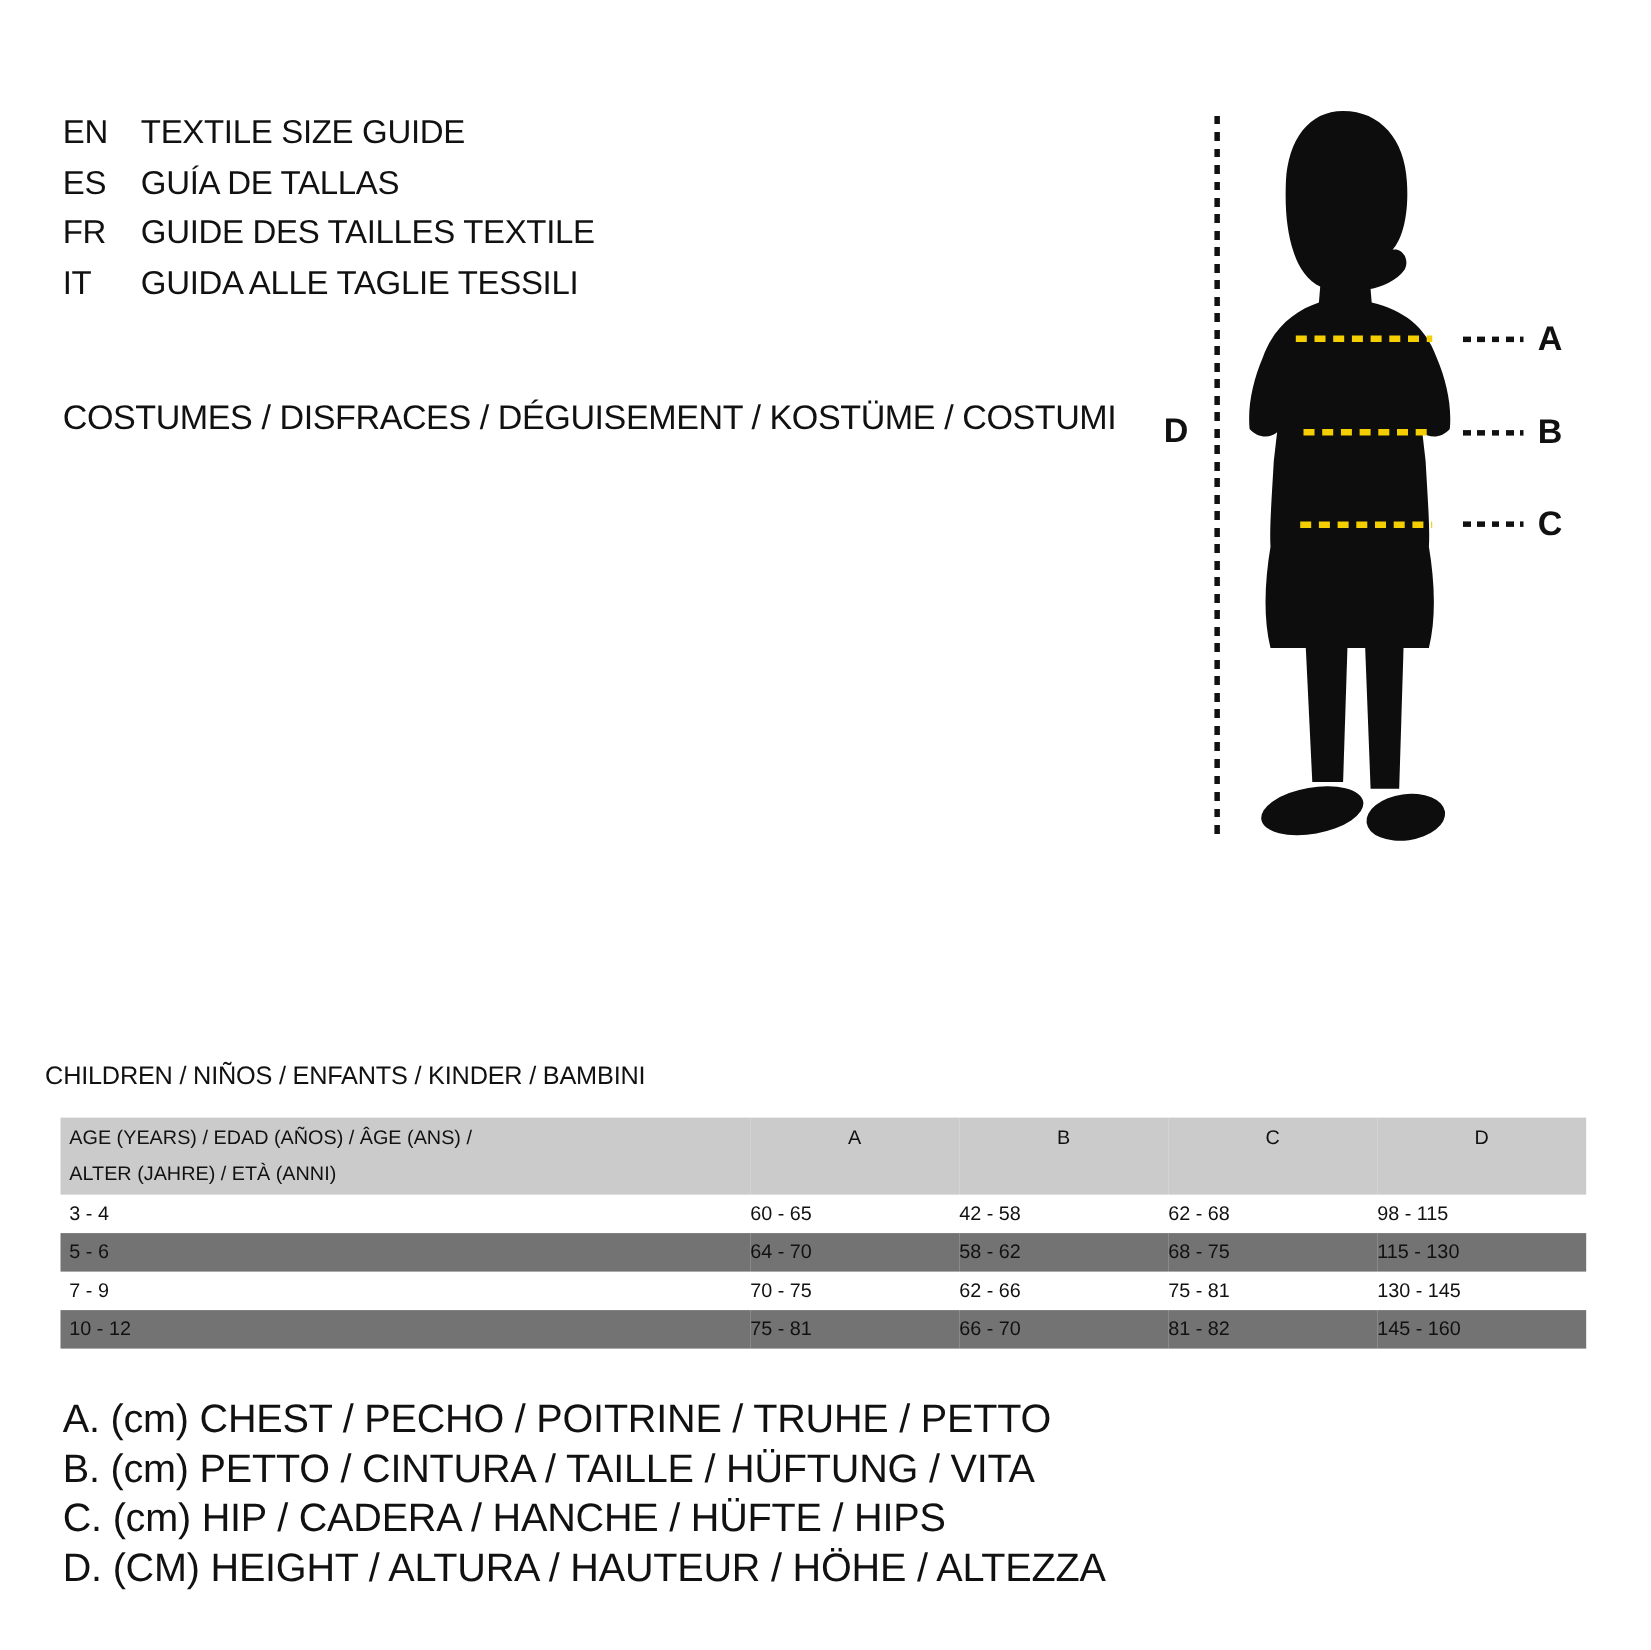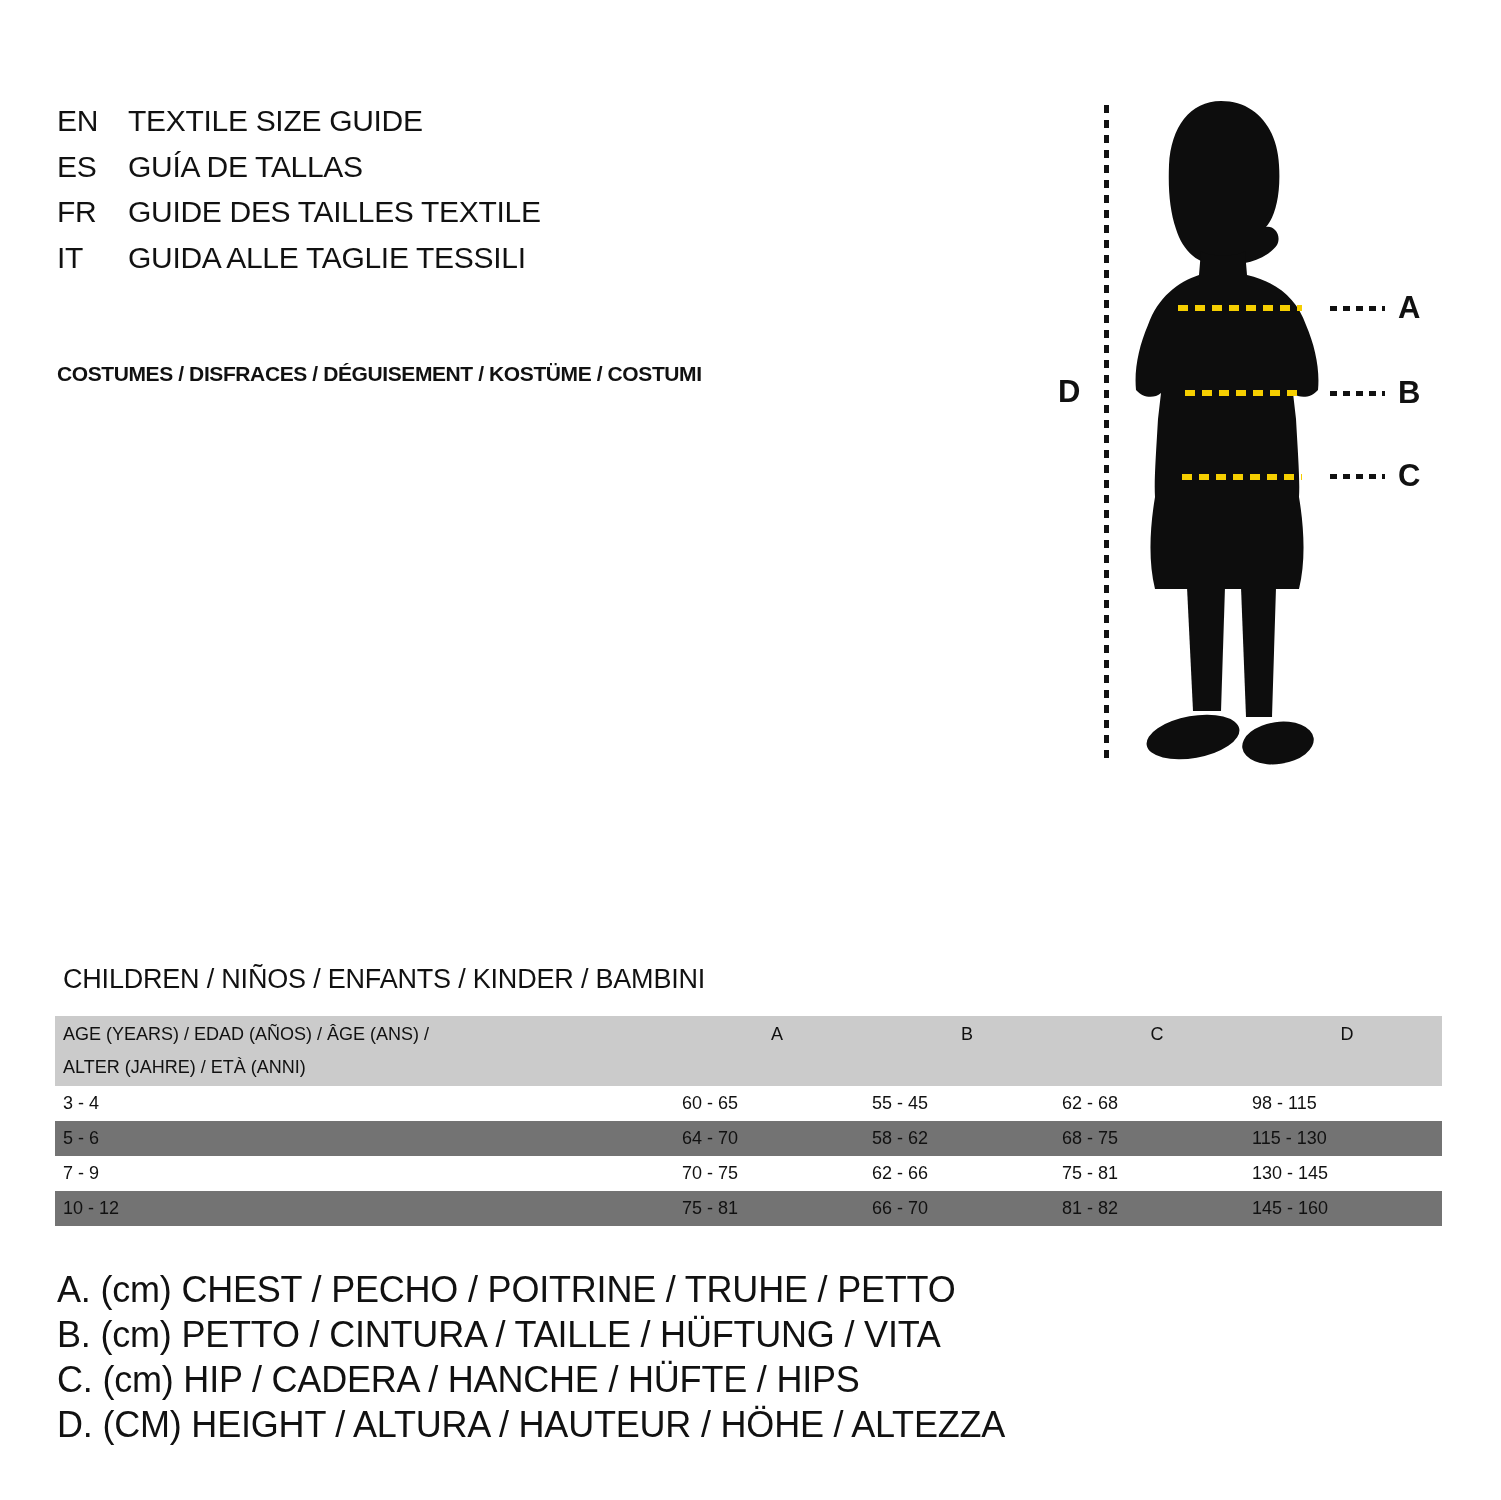--- a/index.html
+++ b/index.html
@@ -8,21 +8,21 @@
     font-family:"Liberation Sans","DejaVu Sans",sans-serif;color:#111;
     overflow:hidden;
     margin-top:21px;
   }
   
   .lang-list{position:absolute;left:57px;top:77px;}
   .lang-row{height:45.5px;line-height:45.5px;font-size:30px;letter-spacing:-0.3px;white-space:nowrap;}
   .lang-code{display:inline-block;width:71px;}
   
   .costumes-title{
-    position:absolute;left:57px;top:341px;font-size:21px;font-weight:700;
+    position:absolute;left:57px;top:341px;font-size:31px;font-weight:400;
     letter-spacing:-0.4px;white-space:nowrap;
   }
   
   .height-line{
     position:absolute;left:1104px;top:84px;width:5px;height:660px;
     background:repeating-linear-gradient(180deg,#111 0 8px,transparent 8px 15px);
   }
   .dim-label{position:absolute;font-size:31px;font-weight:700;line-height:32px;}
   .label-d{left:1058px;top:355px;}
   .label-a{left:1398px;top:271px;}
@@ -30,21 +30,21 @@
   .label-c{left:1398px;top:439px;}
   .leader{
     position:absolute;width:55px;height:5px;
     background:repeating-linear-gradient(90deg,#111 0 7px,transparent 7px 13px);
   }
   .leader-a{left:1330px;top:285px;}
   .leader-b{left:1330px;top:370px;}
   .leader-c{left:1330px;top:453px;}
   .silhouette-svg{position:absolute;left:1125px;top:78px;width:200px;height:670px;}
   
-  .section-heading{position:absolute;left:63px;top:943px;font-size:27px;letter-spacing:-0.2px;white-space:nowrap;}
+  .section-heading{position:absolute;left:41px;top:943px;font-size:23px;letter-spacing:-0.2px;white-space:nowrap;}
   .size-table{
     position:absolute;left:55px;top:995px;width:1387px;
     border-collapse:collapse;table-layout:fixed;font-size:18px;
   }
   .size-table th{font-weight:400;text-align:center;vertical-align:top;background:#CBCBCB;padding:2px 0;line-height:33px;}
   .size-table th.age-th{text-align:left;padding-left:8px;}
   .size-table td{height:35px;line-height:35px;text-align:left;padding:0;}
   .size-table td.age-td{text-align:left;padding-left:8px;}
   .size-table tr.stripe td{background:#737373;}
   
@@ -121,21 +121,21 @@
         <th>A</th>
         <th>B</th>
         <th>C</th>
         <th>D</th>
       </tr>
     </thead>
     <tbody>
       <tr>
         <td class="age-td">3 - 4</td>
         <td>60 - 65</td>
-        <td>55 - 45</td>
+        <td>42 - 58</td>
         <td>62 - 68</td>
         <td>98 - 115</td>
       </tr>
       <tr class="stripe">
         <td class="age-td">5 - 6</td>
         <td>64 - 70</td>
         <td>58 - 62</td>
         <td>68 - 75</td>
         <td>115 - 130</td>
       </tr>

